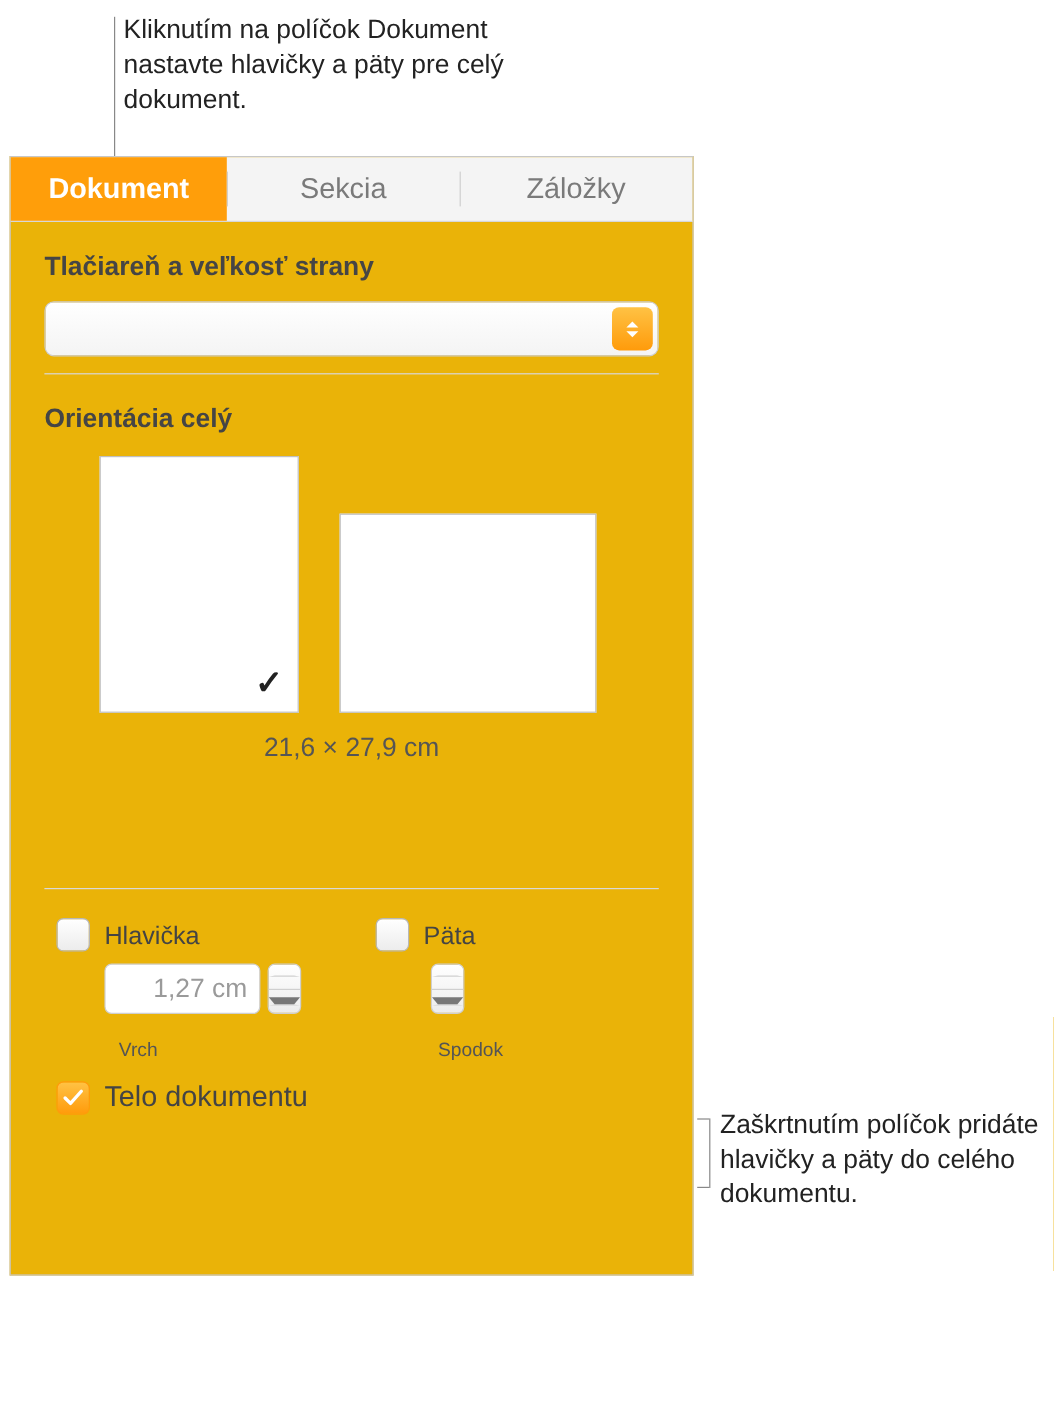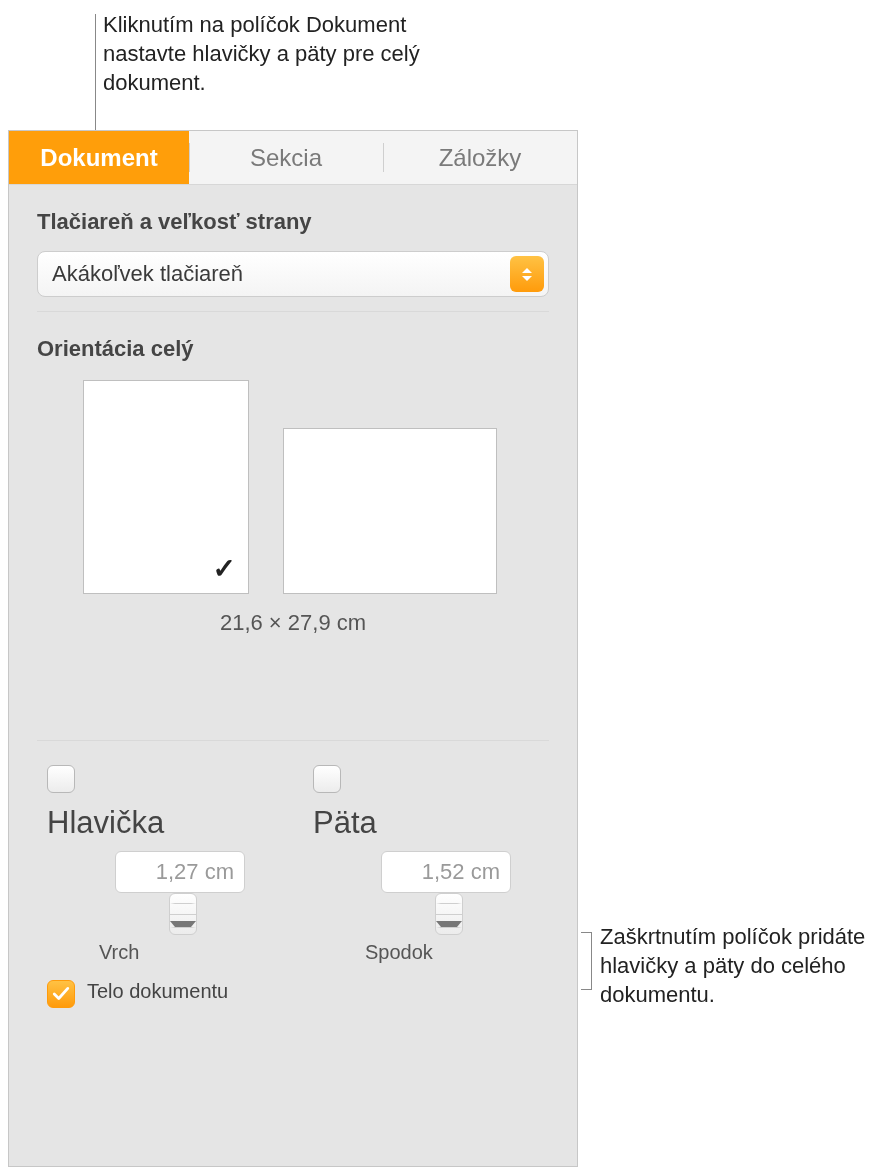--- a/index.html
+++ b/index.html
@@ -64,23 +64,23 @@
     background: #888;
   }
   .callout-right .bracket::before { top: 0; }
   .callout-right .bracket::after { bottom: 0; }
 
   .panel {
     position: absolute;
     left: 8px;
     top: 130px;
     width: 570px;
-    height: 1037px;
+    height: 933px;
     border: 1px solid #c7c7c7;
-    background: #e5e5e5;
+    background: #eab308;
   }
   .tabbar {
     display: flex;
     align-items: stretch;
     height: 54px;
     border-bottom: 1px solid #d7d7d7;
     background: #f4f4f4;
   }
   .tab {
     flex: 1;
@@ -181,25 +181,24 @@
     margin-top: 16px;
   }
   .hf-row {
     display: flex;
     gap: 40px;
     padding: 16px 10px 0 10px;
   }
   .hf-col { flex: 1; }
   .chk-row {
     display: flex;
-    align-items: flex-start;
+    align-items: flex-end;
     gap: 12px;
-    font-size: 31px;
+    font-size: 21px;
     color: #444;
-    flex-direction: column;
   }
   .checkbox {
     width: 28px; height: 28px;
     border: 1px solid #b8b8b8;
     border-radius: 6px;
     background: linear-gradient(#ffffff,#ececec);
     display: flex;
     align-items: center;
     justify-content: center;
   }
@@ -207,21 +206,20 @@
     background: linear-gradient(#ffc244,#ff9b0b);
     border-color: #ff9b0b;
   }
   .checkbox.checked svg { display: block; }
   .checkbox svg { display: none; width: 18px; height: 18px; }
   .stepper {
     margin-top: 10px;
     display: flex;
     align-items: center;
     margin-left: 40px;
-    flex-direction: column;
   }
   .stepper-field {
     width: 130px; height: 42px;
     border: 1px solid #cfcfcf;
     border-radius: 6px;
     background: #fff;
     display: flex;
     align-items: center;
     justify-content: flex-end;
     padding: 0 10px;
@@ -246,30 +244,30 @@
   .stepper-btns div:first-child { border-bottom: 1px solid #cfcfcf; }
   .step-arr-up, .step-arr-down {
     width: 0; height: 0;
     border-left: 5px solid transparent;
     border-right: 5px solid transparent;
   }
   .step-arr-up { border-bottom: 6px solid #777; }
   .step-arr-down { border-top: 6px solid #777; }
   .hf-sub {
     margin-left: 52px;
-    margin-top: 6px;
-    font-size: 20px;
+    margin-top: 22px;
+    font-size: 16px;
     color: #555;
   }
   .body-row {
     display: flex;
     align-items: flex-start;
     gap: 12px;
     padding: 16px 10px 0 10px;
-    font-size: 20px;
+    font-size: 24px;
     color: #444;
   }
 </style>
 </head>
 <body>
 
 <div class="callout-top">
   <div class="leader"></div>
   <span>Kliknutím na políčok Dokument nastavte hlavičky a päty pre celý dokument.</span>
 </div>
@@ -290,21 +288,20 @@
     </div>
     <div class="tab">
       <span>Záložky</span>
     </div>
   </div>
 
   <div class="section">
     <div class="section-title">Tlačiareň a veľkosť strany</div>
 
     <div class="popup">
-      <span>Akákoľvek tlačiareň</span>
       <div class="popup-btn">
         <div class="arrow-up"></div>
           <div class="arrow-down"></div>
       </div>
     </div>
 
   </div>
 
   <div class="divider"></div>
 
@@ -350,23 +347,20 @@
       </div>
 
       <div class="hf-col">
         <div class="chk-row">
           <div class="checkbox">
             
           </div>
           <span>Päta</span>
         </div>
         <div class="stepper">
-          <div class="stepper-field">
-            <span>1,52 cm</span>
-          </div>
           <div class="stepper-btns">
             <div>
                 <div class="step-arr-up"></div>
               </div>
             <div>
                 <div class="step-arr-down"></div>
               </div>
           </div>
         </div>
         <div class="hf-sub">Spodok</div>

